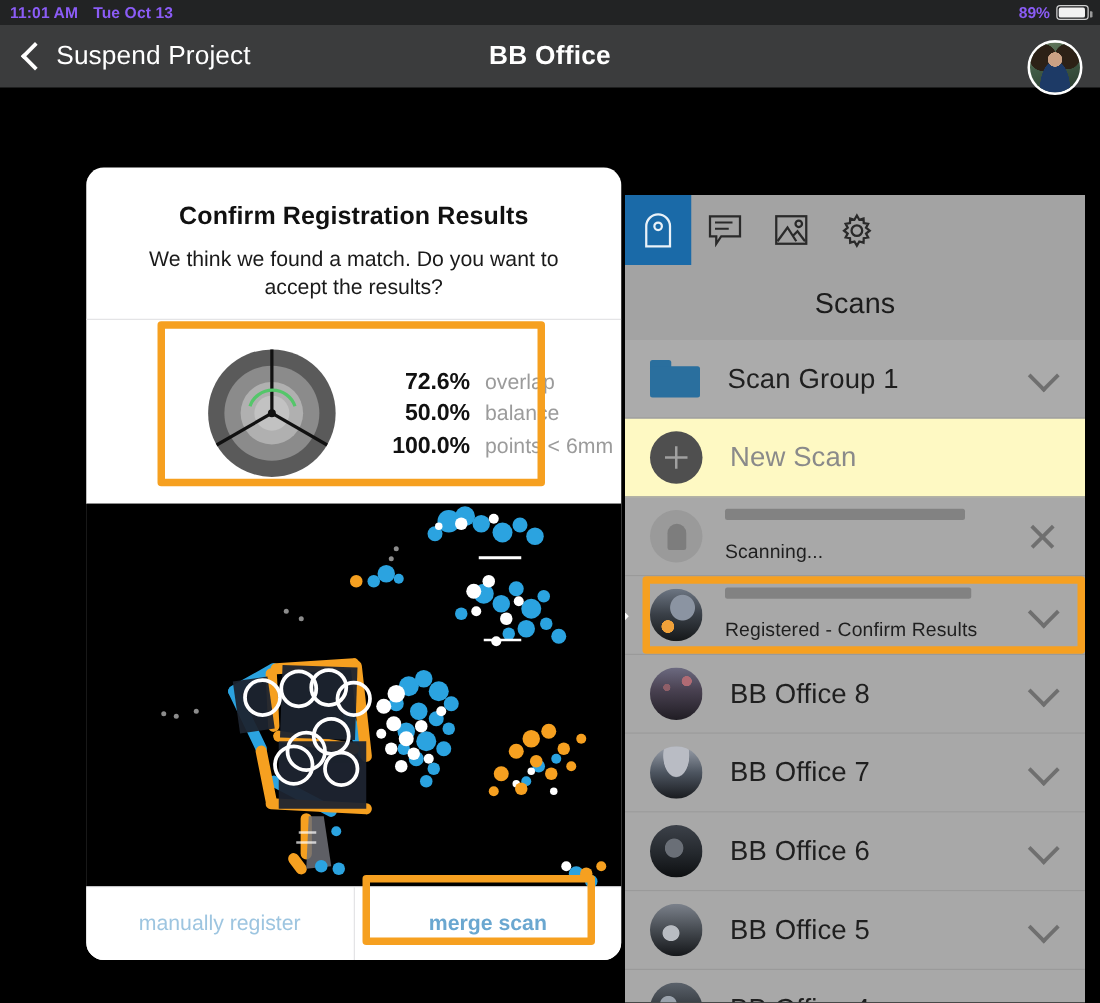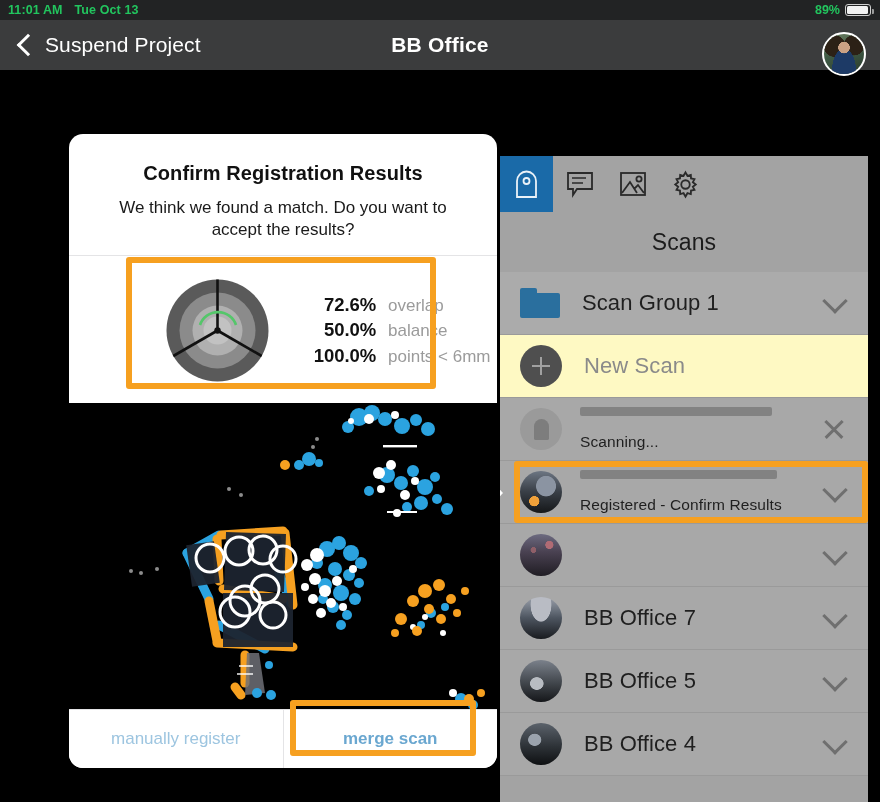--- a/index.html
+++ b/index.html
@@ -1,21 +1,21 @@
 <!DOCTYPE html>
 <html><head>
 <meta charset="utf-8">
 <style>
   html,body{margin:0;padding:0;background:#000;}
   body{width:880px;height:802px;overflow:hidden;font-family:"Liberation Sans",sans-serif;}
   #app{position:relative;width:880px;height:802px;background:#000;overflow:hidden;}
 
   
   .statusbar{position:absolute;left:0;top:0;width:880px;height:20px;background:#222324;
-    display:flex;align-items:center;color:#22c55e;font-size:12.5px;}
+    display:flex;align-items:center;color:#8b5cf6;font-size:12.5px;}
   .sb-time{margin-left:8px;font-weight:600;letter-spacing:.1px;}
   .sb-date{margin-left:12px;font-weight:600;letter-spacing:.1px;}
   .sb-right{margin-left:auto;display:flex;align-items:center;margin-right:9px;}
   .sb-batt-pct{font-weight:600;font-size:12.5px;margin-right:5px;}
   .batt{position:relative;width:26px;height:12px;border:1.4px solid #cfcfcf;border-radius:3px;
      box-sizing:border-box;}
   .batt .fill{position:absolute;left:1px;top:1px;bottom:1px;width:87%;background:#f2f2f2;border-radius:1.5px;}
   .batt .cap{position:absolute;right:-3.5px;top:3.5px;width:2px;height:5px;background:#9a9a9a;border-radius:0 1px 1px 0;}
 
   
@@ -429,25 +429,31 @@
         <span class="circ th-reg"></span>
         <span class="prog-stack">
           <span class="progbar p2"></span>
           <span class="prog-label">Registered - Confirm Results</span>
         </span>
         <span class="chev"></span>
       </div>
 
       <div class="row">
         <span class="circ th-a"></span>
+        <span class="row-label">BB Office 8</span>
         <span class="chev"></span>
       </div>
       <div class="row">
         <span class="circ th-b"></span>
         <span class="row-label">BB Office 7</span>
+        <span class="chev"></span>
+      </div>
+      <div class="row">
+        <span class="circ th-c"></span>
+        <span class="row-label">BB Office 6</span>
         <span class="chev"></span>
       </div>
       <div class="row">
         <span class="circ th-d"></span>
         <span class="row-label">BB Office 5</span>
         <span class="chev"></span>
       </div>
       <div class="row">
         <span class="circ th-e"></span>
         <span class="row-label">BB Office 4</span>

